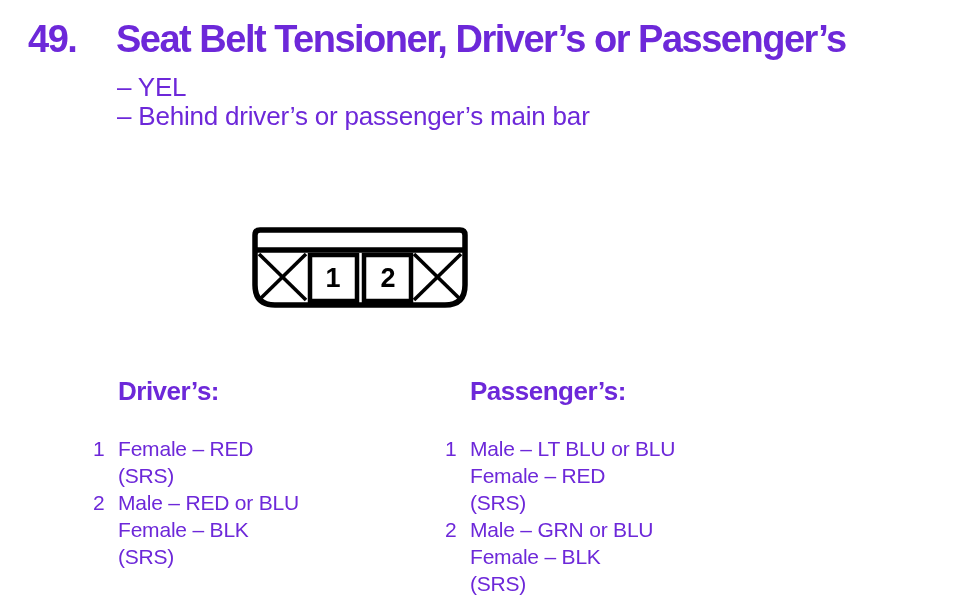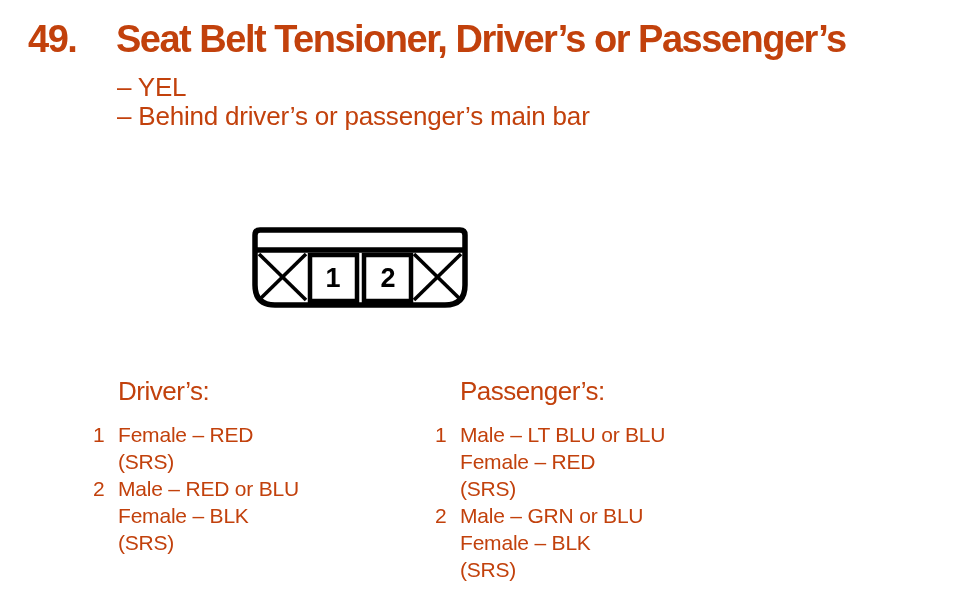--- a/index.html
+++ b/index.html
@@ -5,21 +5,21 @@
   html, body {
     margin: 0;
     padding: 0;
     background: #ffffff;
   }
   .page {
     position: relative;
     width: 960px;
     height: 610px;
     background: #ffffff;
-    color: #c2410c;
+    color: #6d28d9;
     font-family: "Liberation Sans", sans-serif;
     overflow: hidden;
   }
   .item-number {
     position: absolute;
     left: 28px;
     top: 18px;
     font-size: 38px;
     font-weight: bold;
     letter-spacing: -1.5px;
@@ -48,27 +48,27 @@
     top: 227px;
     width: 216px;
     height: 82px;
   }
   .col {
     position: absolute;
     top: 376px;
     width: 320px;
   }
   .col-driver { left: 93px; }
-  .col-passenger { left: 435px; }
+  .col-passenger { left: 445px; }
   .col-header {
     margin-left: 25px;
     font-size: 26px;
-    font-weight: normal;
+    font-weight: bold;
     letter-spacing: -0.5px;
-    margin-bottom: 14px;
+    margin-bottom: 28px;
     white-space: nowrap;
   }
   .pin-row {
     display: flex;
     font-size: 21px;
     line-height: 27px;
     letter-spacing: -0.2px;
   }
   .pin-num {
     flex: 0 0 25px;

